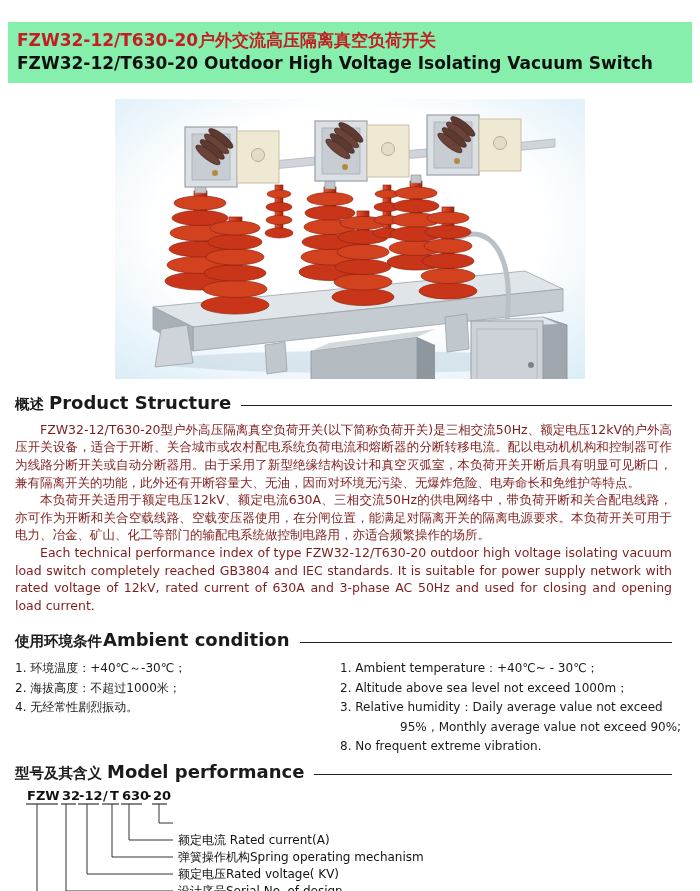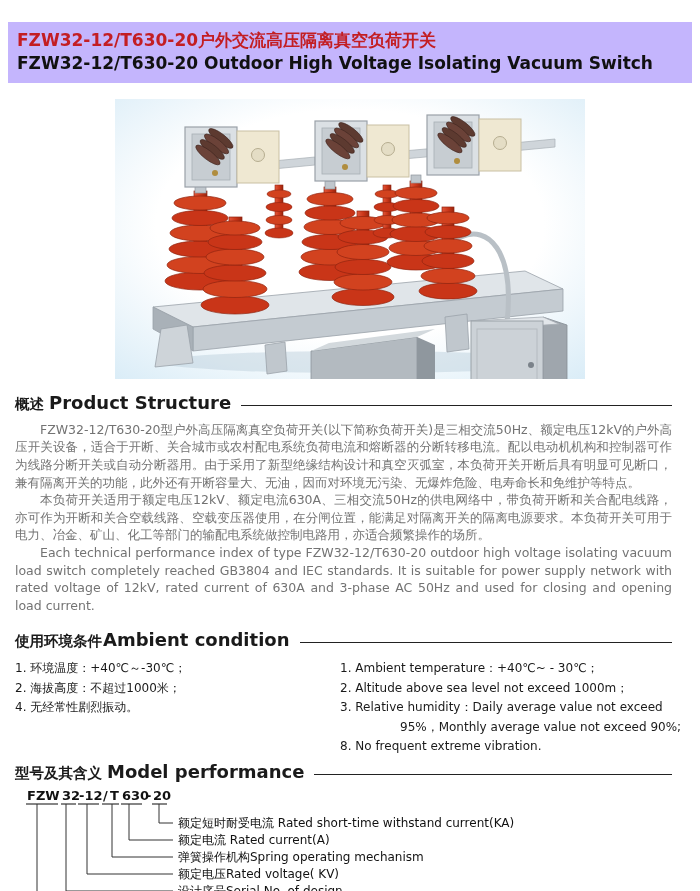--- a/index.html
+++ b/index.html
@@ -1,36 +1,36 @@
 <!DOCTYPE html>
 <html><head>
 <meta charset="utf-8">
 <style>
   * { margin:0; padding:0; box-sizing:border-box; }
   html,body { width:700px; height:891px; background:#ffffff; overflow:hidden;
     font-family:"DejaVu Sans","Liberation Sans",sans-serif; color:#1a1a1a; }
 
   
-  .title-band { margin:22px 8px 0 8px; background:#c4b5fd; padding:7px 9px 8px 9px; }
+  .title-band { margin:22px 8px 0 8px; background:#86efac; padding:7px 9px 8px 9px; }
   .title-cn { font-size:17px; font-weight:bold; color:#c31e23; line-height:1.35; letter-spacing:0; }
   .title-en { font-size:17px; font-weight:bold; color:#111; line-height:1.35; }
 
   
   .photo-wrap { width:470px; height:280px; margin:16px auto 0 auto; }
 
   
   .section { margin:0 28px 0 15px; }
   .sec-head { display:flex; align-items:baseline; margin-top:13px; }
   .sec-head .cn { font-size:14.5px; font-weight:bold; }
   .sec-head .en { font-size:18px; font-weight:bold; margin-left:5px; }
   .sec-head .en.tight { margin-left:1px; }
   .sec-head .rule { flex:1; border-bottom:1.5px solid #222; margin-left:10px; transform:translateY(-3px); }
 
   .paras { margin-top:7px; }
-  .paras p { font-size:12.5px; line-height:17.6px; text-align:justify; text-indent:2em; color:#737373; }
+  .paras p { font-size:12.5px; line-height:17.6px; text-align:justify; text-indent:2em; color:#7f1d1d; }
 
   
   .ambient-cols { position:relative; margin-top:8px; min-height:86px; }
   .amb-list { }
   .amb-list .li { font-size:12px; line-height:19.5px; white-space:nowrap; }
   .amb-list.right { position:absolute; left:325px; top:0; width:348px; }
   .amb-list.right .li { white-space:normal; padding-left:5em; text-indent:-5em; }
 
   
   .model-diagram { position:relative; height:152px; margin:4px 12px 0 15px; }
@@ -274,19 +274,18 @@
     </g>
     <g stroke="#333" stroke-width="1" fill="none">
       <polyline points="144,17 144,36 158,36"></polyline>
       <polyline points="114,17 114,53 158,53"></polyline>
       <polyline points="97,17 97,70 158,70"></polyline>
       <polyline points="72,17 72,87 158,87"></polyline>
       <polyline points="51,17 51,104 158,104"></polyline>
       <polyline points="22,17 22,121 158,121"></polyline>
     </g>
   </svg>
-  <div class="mlabel" style="top:29px">额定短时耐受电流 Rated short-time withstand current(KA)</div>
   <div class="mlabel" style="top:46px">额定电流 Rated current(A)</div>
   <div class="mlabel" style="top:63px">弹簧操作机构Spring operating mechanism</div>
   <div class="mlabel" style="top:80px">额定电压Rated voltage( KV)</div>
   <div class="mlabel" style="top:97px">设计序号Serial No. of design</div>
 
 </div>
 
 </body></html>

